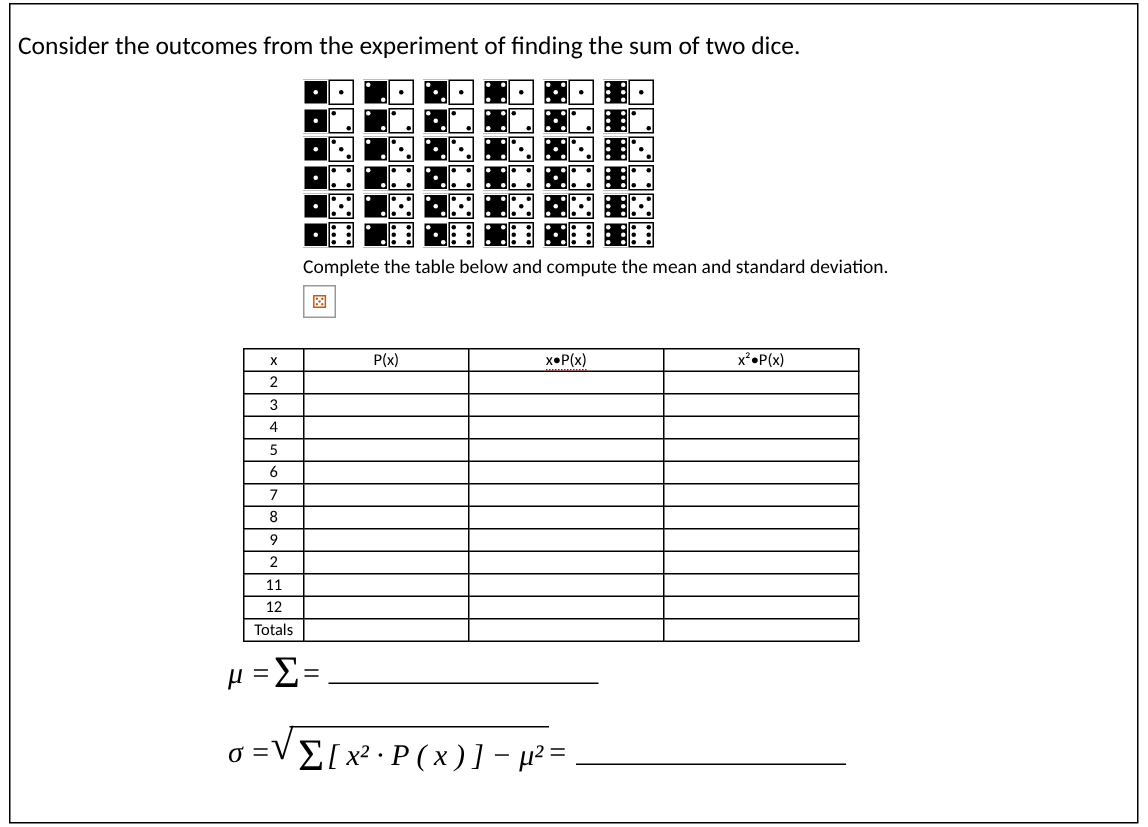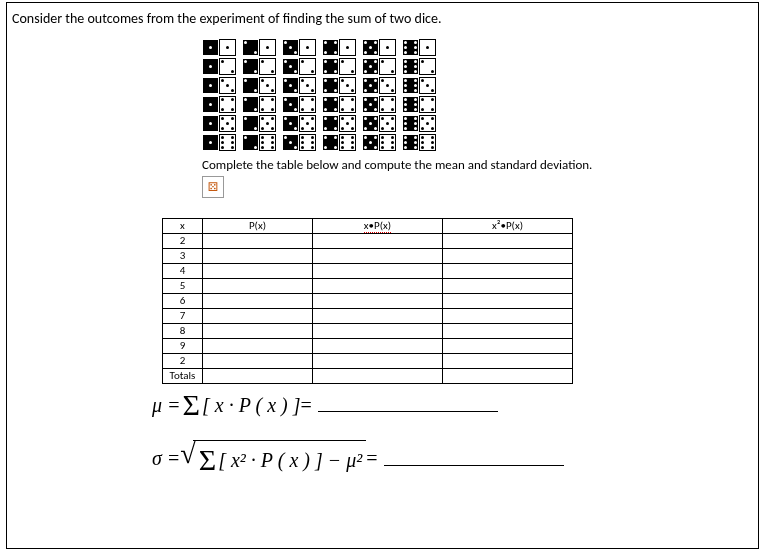--- a/index.html
+++ b/index.html
@@ -12,23 +12,24 @@
       height: 551px;
       position: relative;
       padding: 8px 0 0 12px;
     }
     .page-border {
       border: 1px solid #000;
       position: absolute;
       left: 6px; right: 6px; top: 2px; bottom: 2px;
     }
     .prompt {
-      font-size: 14px;
+      font-size: 17px;
       margin-bottom: 12px;
       padding-top: 2px;
+      margin-top: 10px;
     }
     .dice-area {
       margin-left: 190px;
       margin-bottom: 6px;
     }
     .dice-row {
       display: flex;
       gap: 0;
       margin-bottom: 2px;
     }
@@ -686,34 +687,45 @@
           <td class="col-big"></td>
           <td class="col-big"></td>
         </tr>
         <tr>
           <td class="col-x">2</td>
           <td class="col-p"></td>
           <td class="col-big"></td>
           <td class="col-big"></td>
         </tr>
         <tr>
+          <td class="col-x">11</td>
+          <td class="col-p"></td>
+          <td class="col-big"></td>
+          <td class="col-big"></td>
+        </tr>
+        <tr>
+          <td class="col-x">12</td>
+          <td class="col-p"></td>
+          <td class="col-big"></td>
+          <td class="col-big"></td>
+        </tr>
+        <tr>
           <td class="col-x">Totals</td>
           <td class="col-p"></td>
           <td class="col-big"></td>
           <td class="col-big"></td>
         </tr>
       </tbody>
   </table>
 </div>
 
 <div class="formulas">
   <div class="f-row">
     <span class="ital">μ = </span>
     <span class="sigma">Σ</span>
-    <span class="ital">[ x · P ( x ) ]</span>
     <span> = </span>
     <span class="big-line"></span>
   </div>
   <div class="f-row">
     <span class="ital">σ = </span>
     <span class="sqrt">
       <span class="sqrt-sign">√</span>
       <span class="sqrt-vinc">
         <span class="sigma">Σ</span>
         <span class="ital">[ x² · P ( x ) ] − μ²</span>

